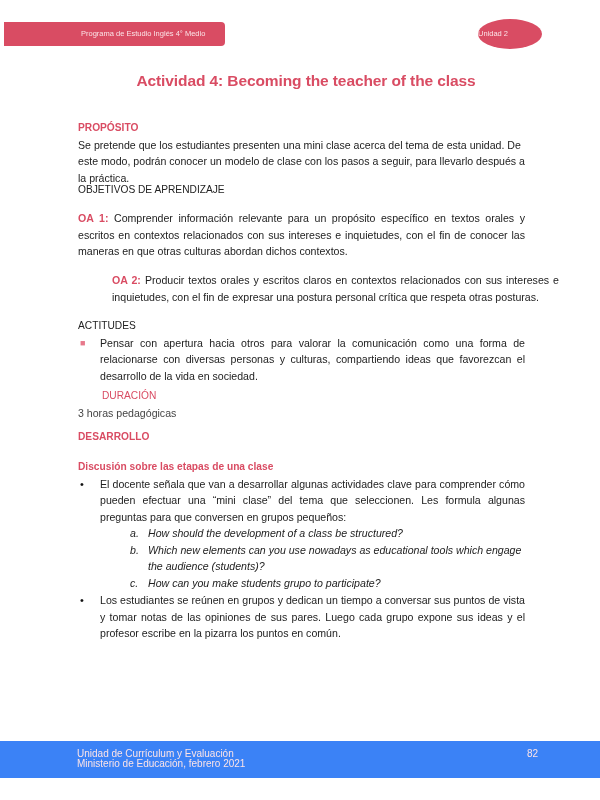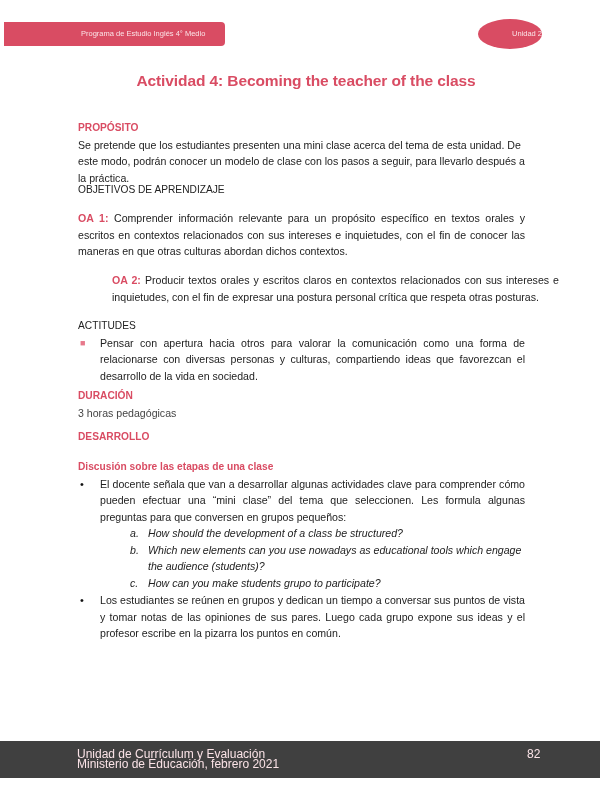--- a/index.html
+++ b/index.html
@@ -8,21 +8,21 @@
 
     .header-bar {
       position: absolute; left: 4px; top: 22px; width: 221px; height: 24px;
       background: #d94c63; border-radius: 0 4px 4px 0;
       color: #fbe3e7; font-size: 7.5px; line-height: 24px;
       padding-left: 77px;
     }
     .unit-badge {
       position: absolute; left: 478px; top: 19px; width: 64px; height: 30px;
       background: #d94c63; border-radius: 50%;
-      color: #fbe3e7; font-size: 7.5px; line-height: 30px; text-align: right;
+      color: #fbe3e7; font-size: 7.5px; line-height: 30px; text-align: left;
     }
 
     .title {
       position: absolute; left: 0; top: 72px; width: 612px; text-align: center;
       font-size: 15.5px; font-weight: bold; color: #d94c63; letter-spacing: -0.1px;
     }
     .title .sub { }
 
     .content { position: absolute; left: 78px; top: 0; width: 447px; font-size: 10.6px; line-height: 16.5px; }
     .block { position: absolute; left: 0; width: 447px; }
@@ -36,21 +36,21 @@
     .bullet-item .bullet { position: absolute; left: 2px; top: 0; }
     .bullet-red { color: #e7798b; font-size: 9px; }
     .bullet-black { color: #111111; font-size: 11px; }
 
     .sub-list { margin-left: 52px; }
     .sub-item { position: relative; padding-left: 18px; font-style: italic; }
     .sub-item .letter { position: absolute; left: 0; top: 0; }
 
     .footer-bar {
       position: absolute; left: 0; top: 741px; width: 600px; height: 37px;
-      background: #404040; color: #fbe3e7; font-size: 12px; line-height: 10px;
+      background: #3b82f6; color: #fbe3e7; font-size: 10px; line-height: 10px;
     }
     .footer-bar .footer-left { position: absolute; left: 77px; top: 8px; }
     .footer-bar .page-num { position: absolute; left: 527px; top: 8px; }
   </style>
 </head>
 <body>
 
 <div class="header-bar">
   <span>Programa de Estudio Inglés 4° Medio</span>
 </div>
@@ -83,21 +83,21 @@
 
   <div class="block" style="top:318px;">
     <div class="h-plain">ACTITUDES</div>
     <div class="bullet-item">
       <span class="bullet bullet-red">■</span>
       <span>Pensar con apertura hacia otros para valorar la comunicación como una forma de relacionarse con diversas personas y culturas, compartiendo ideas que favorezcan el desarrollo de la vida en sociedad.</span>
     </div>
   </div>
 
   <div class="block" style="top:388px;">
-    <div class="h-accent" style="font-weight:bold;">DURACIÓN</div>
+    <div class="h-accent" style="font-weight:normal;margin-left:24px;">DURACIÓN</div>
     <div class="light">3 horas pedagógicas</div>
   </div>
 
   <div class="block" style="top:429px;">
     <div class="h-accent">DESARROLLO</div>
   </div>
 
   <div class="block" style="top:459px;">
     <div class="h-accent">Discusión sobre las etapas de una clase</div>
 

